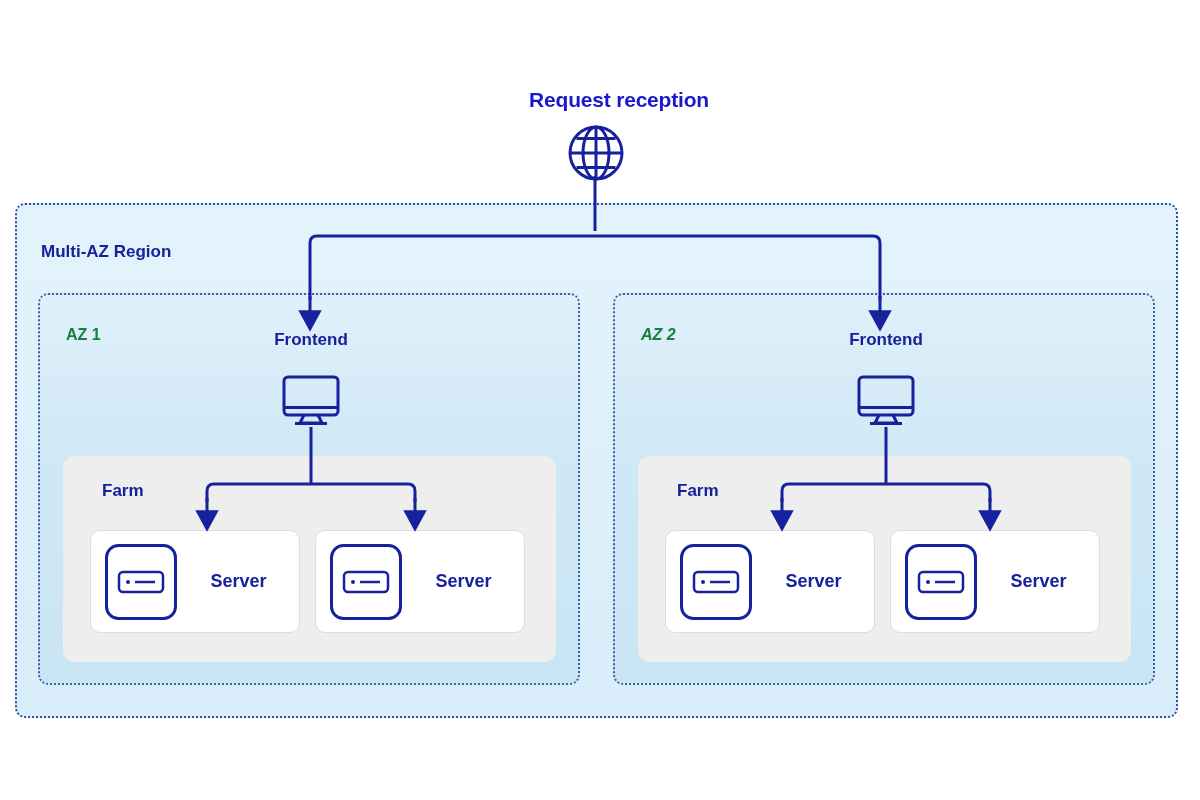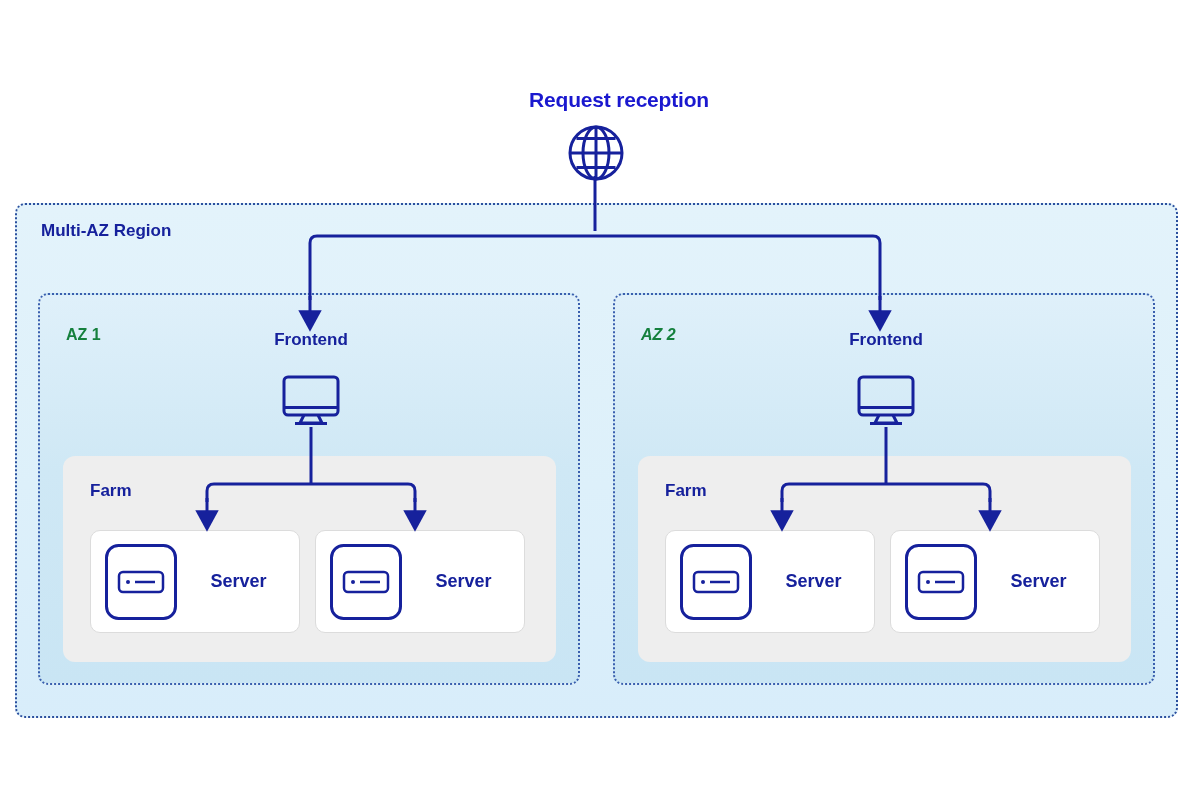--- a/index.html
+++ b/index.html
@@ -61,21 +61,21 @@
     height: 515px;
     box-sizing: border-box;
     border: 2px dotted #2b4f9e;
     border-radius: 10px;
     background: linear-gradient(180deg, #e3f3fb 0%, #ddf0fa 55%, #d8edfa 100%);
     z-index: 1;
   }
   .region-label {
     position: absolute;
     left: 41px;
-    top: 221px;
+    top: 242px;
     font-size: 17px;
     font-weight: bold;
     color: #16219c;
     z-index: 4;
   }
 
   
   .az {
     position: absolute;
     top: 293px;
@@ -138,20 +138,21 @@
   .farm-1 { left: 63px; }
   .farm-2 { left: 638px; }
 
   .farm-label {
     position: absolute;
     top: 481px;
     font-size: 17px;
     font-weight: bold;
     color: #16219c;
     z-index: 4;
+    margin-left: 12px;
   }
   .farm-1-label { left: 90px; }
   .farm-2-label { left: 665px; }
 
   
   .server-card {
     position: absolute;
     top: 530px;
     width: 210px;
     height: 103px;

